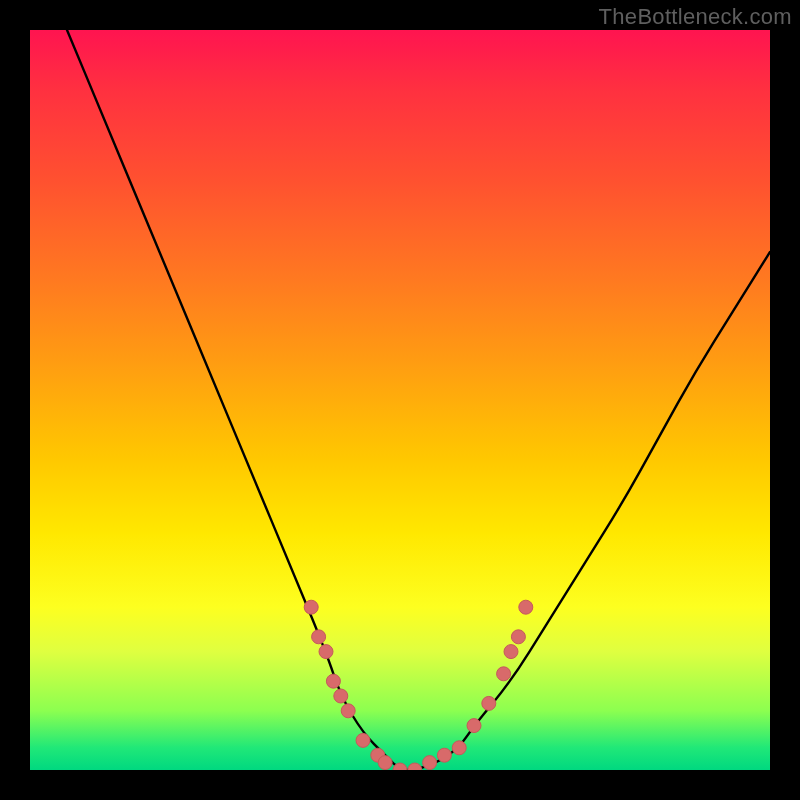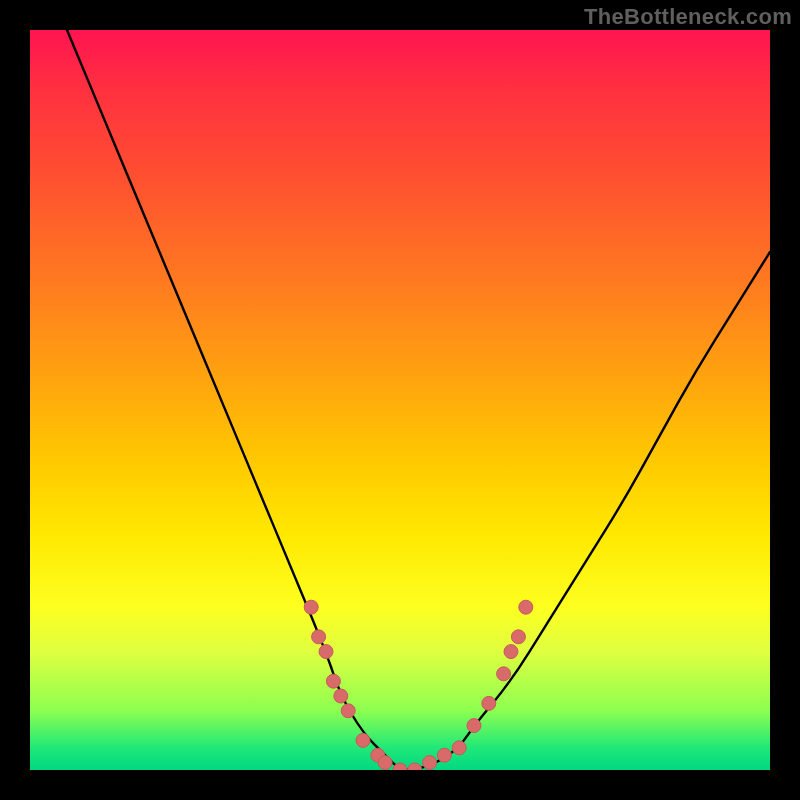--- a/index.html
+++ b/index.html
@@ -48,21 +48,21 @@
     top: 0;
     width: 740px;
     height: 740px;
   }
   .watermark {
     position: absolute;
     top: 4px;
     right: 8px;
     color: #5f5f5f;
     font-size: 22px;
-    font-weight: 700;
+    font-weight: 400;
     letter-spacing: 0.3px;
     margin-left: 29px;
   }
 </style>
 </head>
 <body>
 
 <div class="frame">
   <div class="plot">
     <svg class="overlay" viewBox="0 0 740 740" preserveAspectRatio="none">

